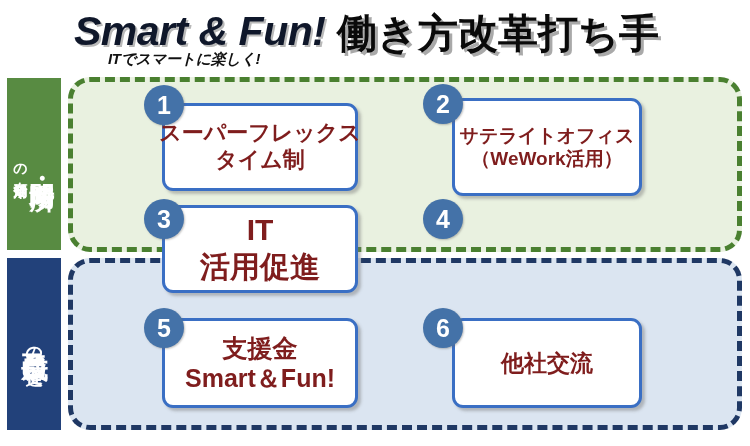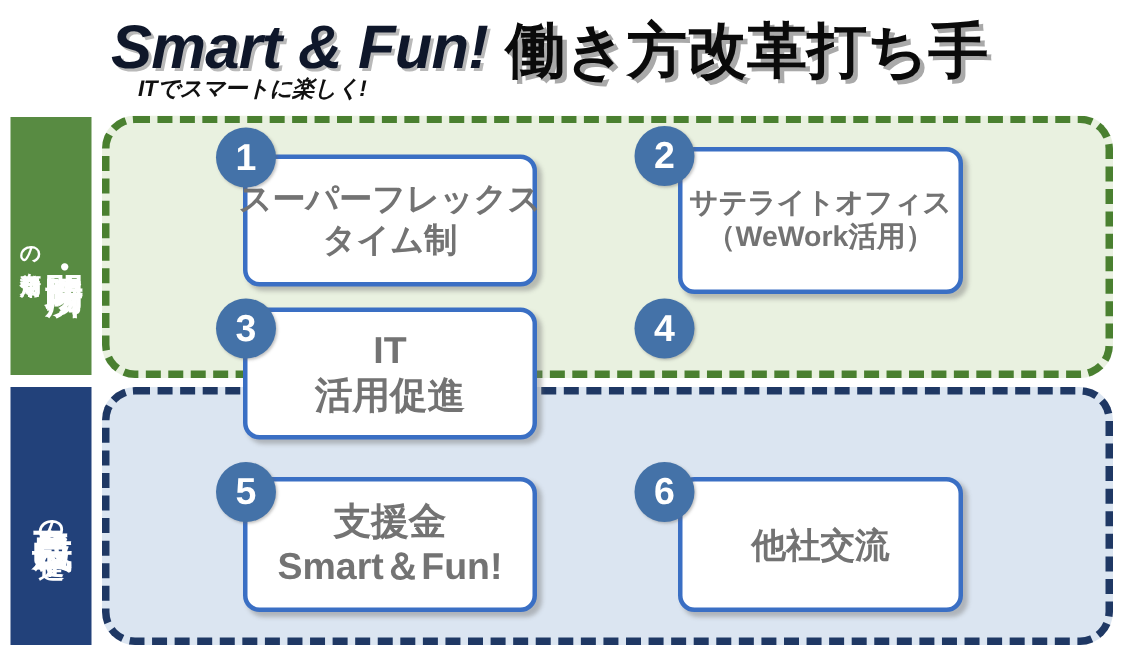--- a/index.html
+++ b/index.html
@@ -36,21 +36,21 @@
     font-size: 41px;
     font-weight: bold;
     font-style: italic;
     letter-spacing: -0.5px;
     color: #0f172a;
     white-space: nowrap;
     text-shadow: 2px 2px 0 #b9b9b9;
   }
   #title-sub {
     position: absolute;
-    left: 92px;
+    left: 108px;
     top: 50px;
     font-size: 15px;
     font-weight: bold;
     font-style: italic;
     color: #111111;
     white-space: nowrap;
     letter-spacing: -0.3px;
   }
   #title-jp {
     position: absolute;
@@ -134,21 +134,21 @@
     position: absolute;
     box-sizing: border-box;
     background: #ffffff;
     border: 3px solid #3a6fc4;
     border-radius: 11px;
     box-shadow: 3px 3px 3px rgba(120,120,120,0.45);
     display: flex;
     flex-direction: column;
     align-items: center;
     justify-content: center;
-    color: #737373;
+    color: #7f1d1d;
     font-weight: bold;
     text-align: center;
   }
   .card .line {
     white-space: nowrap;
     line-height: 1.22;
   }
 
   .badge {
     position: absolute;
@@ -166,21 +166,21 @@
     box-shadow: 1px 1px 2px rgba(100,100,100,0.4);
   }
 
   
   #card-1 { left: 162px; top: 103px; width: 196px; height: 88px; font-size: 22px; }
   #badge-1 { left: 144px; top: 85px; }
 
   #card-2 { left: 452px; top: 98px; width: 190px; height: 98px; font-size: 19px; }
   #badge-2 { left: 423px; top: 84px; }
 
-  #card-3 { left: 162px; top: 205px; width: 196px; height: 88px; font-size: 25px; }
+  #card-3 { left: 162px; top: 205px; width: 196px; height: 88px; font-size: 30px; }
   #badge-3 { left: 144px; top: 199px; }
 
   #card-4 { left: 452px; top: 208px; width: 190px; height: 82px; font-size: 22px; }
   #badge-4 { left: 423px; top: 199px; }
 
   #card-5 { left: 162px; top: 318px; width: 196px; height: 90px; font-size: 25px; }
   #badge-5 { left: 144px; top: 308px; }
 
   #card-6 { left: 452px; top: 318px; width: 190px; height: 90px; font-size: 23px; }
   #badge-6 { left: 423px; top: 308px; }

